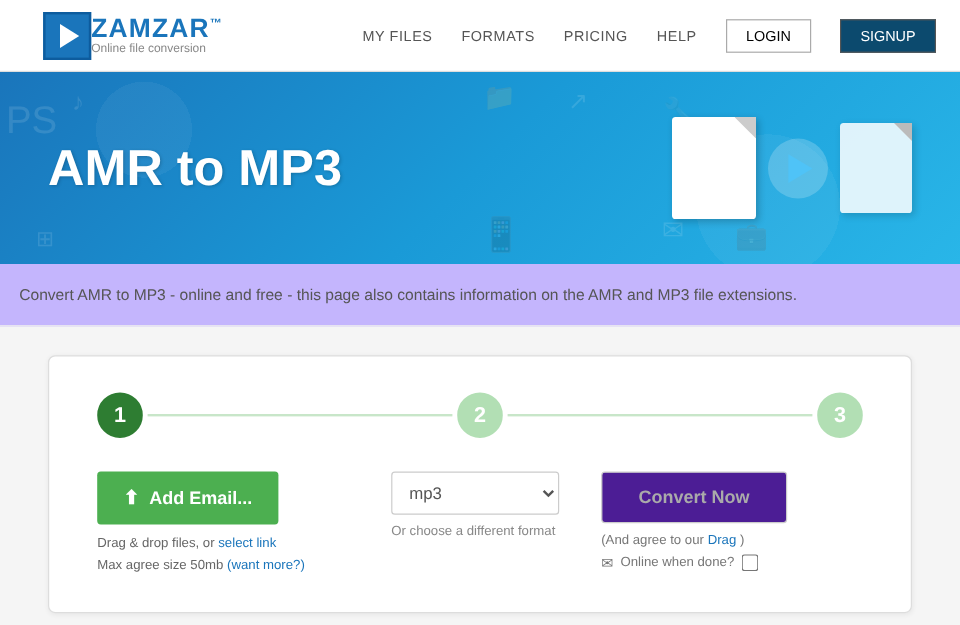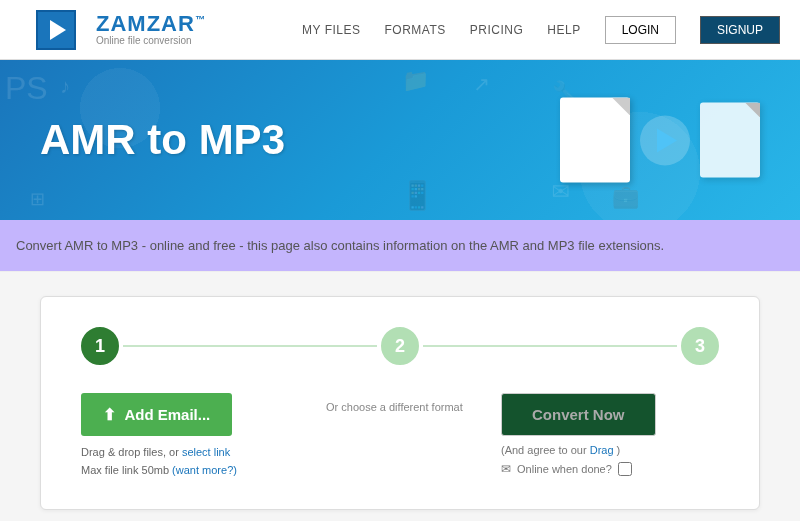--- a/index.html
+++ b/index.html
@@ -10,21 +10,21 @@
       background: #fff;
       border-bottom: 1px solid #ddd;
       display: flex;
       align-items: center;
       padding: 0 20px;
       height: 60px;
     }
     .logo-area {
       display: flex;
       align-items: center;
-      gap: 20px;
+      gap: 0;
       text-decoration: none;
       padding-left: 16px;
     }
     .logo-icon {
       width: 40px;
       height: 40px;
       background: #1a75bb;
       border: 2px solid #0d5c9e;
       display: flex;
       align-items: center;
@@ -301,21 +301,21 @@
       background: #fff;
       cursor: pointer;
     }
     .format-hint {
       font-size: 11px;
       color: #888;
       margin-top: 8px;
     }
 
     .btn-convert {
-      background: #14532d;
+      background: #4c1d95;
       color: #aaa;
       border: 1px solid #ccc;
       padding: 12px 30px;
       font-size: 15px;
       border-radius: 3px;
       cursor: not-allowed;
       font-weight: bold;
     }
     .terms-text {
       font-size: 11px;
@@ -363,21 +363,21 @@
     <a class="nav-link" href="#">FORMATS</a>
     <a class="nav-link" href="#">PRICING</a>
     <a class="nav-link" href="#">HELP</a>
     <button class="btn-login">LOGIN</button>
     <button class="btn-signup">SIGNUP</button>
   </nav>
 </header>
 
 <div class="hero-banner">
 
-  <span class="banner-deco" style="top:10px;left:5px;">PS</span>
+  <span class="banner-deco" style="top:22px;left:5px;">PS</span>
   <span class="banner-deco" style="top:15px;left:60px;font-size:20px;">♪</span>
   <span class="banner-deco" style="bottom:10px;left:30px;font-size:18px;">⊞</span>
   <span class="banner-deco" style="top:20px;right:220px;font-size:22px;">🔧</span>
   <span class="banner-deco" style="bottom:15px;right:230px;font-size:22px;">✉</span>
   <span class="banner-deco" style="top:12px;right:310px;font-size:20px;">↗</span>
   <span class="banner-deco" style="bottom:8px;left:50%;font-size:28px;">📱</span>
   <span class="banner-deco" style="top:8px;right:370px;font-size:22px;">📁</span>
   <span class="banner-deco" style="bottom:10px;right:160px;font-size:22px;">💼</span>
 
   <h1 class="hero-title">AMR to MP3</h1>
@@ -414,27 +414,33 @@
   <div class="action-row">
 
     <div class="step-col step-col-1">
       <button class="btn-add-files">
         <span class="upload-icon">⬆</span>
         <span>Add Email...</span>
       </button>
       <div class="drag-text">
         <span>Drag &amp; drop files, or</span>
         <a href="#">select link</a><br>
-        <span>Max file link 50mb</span>
+        <span>Max agree size 50mb</span>
         <a href="#">(want more?)</a>
       </div>
     </div>
 
     <div class="step-col step-col-2">
       <div class="format-select-wrap">
+        <select class="format-select">
+          <option value="mp3">mp3</option>
+          <option value="mp4">mp4</option>
+          <option value="wav">wav</option>
+          <option value="ogg">ogg</option>
+        </select>
         <span class="format-hint">Or choose a different format</span>
       </div>
     </div>
 
     <div class="step-col step-col-3">
       <button class="btn-convert">Convert Now</button>
       <div class="terms-text">
         <span>(And agree to our</span>
         <a href="#">Drag</a>
         <span>)</span>

